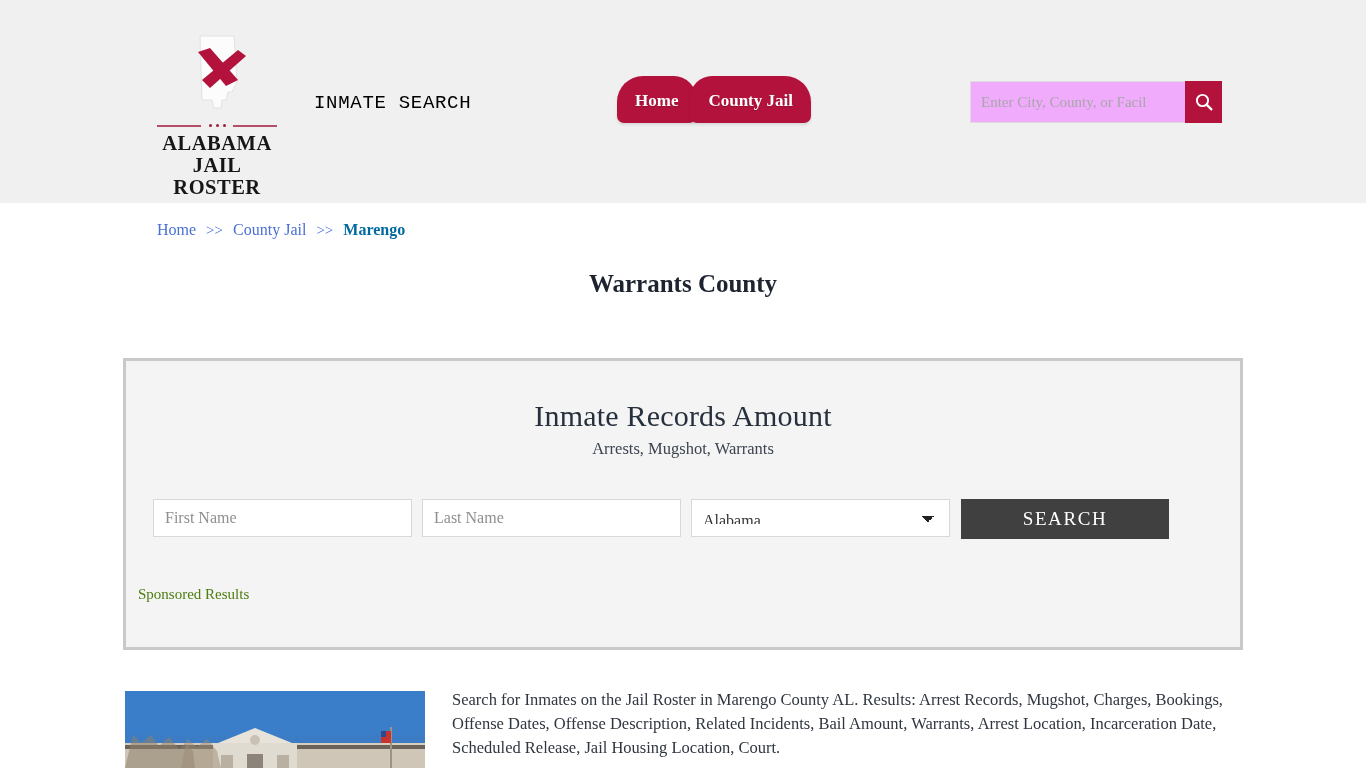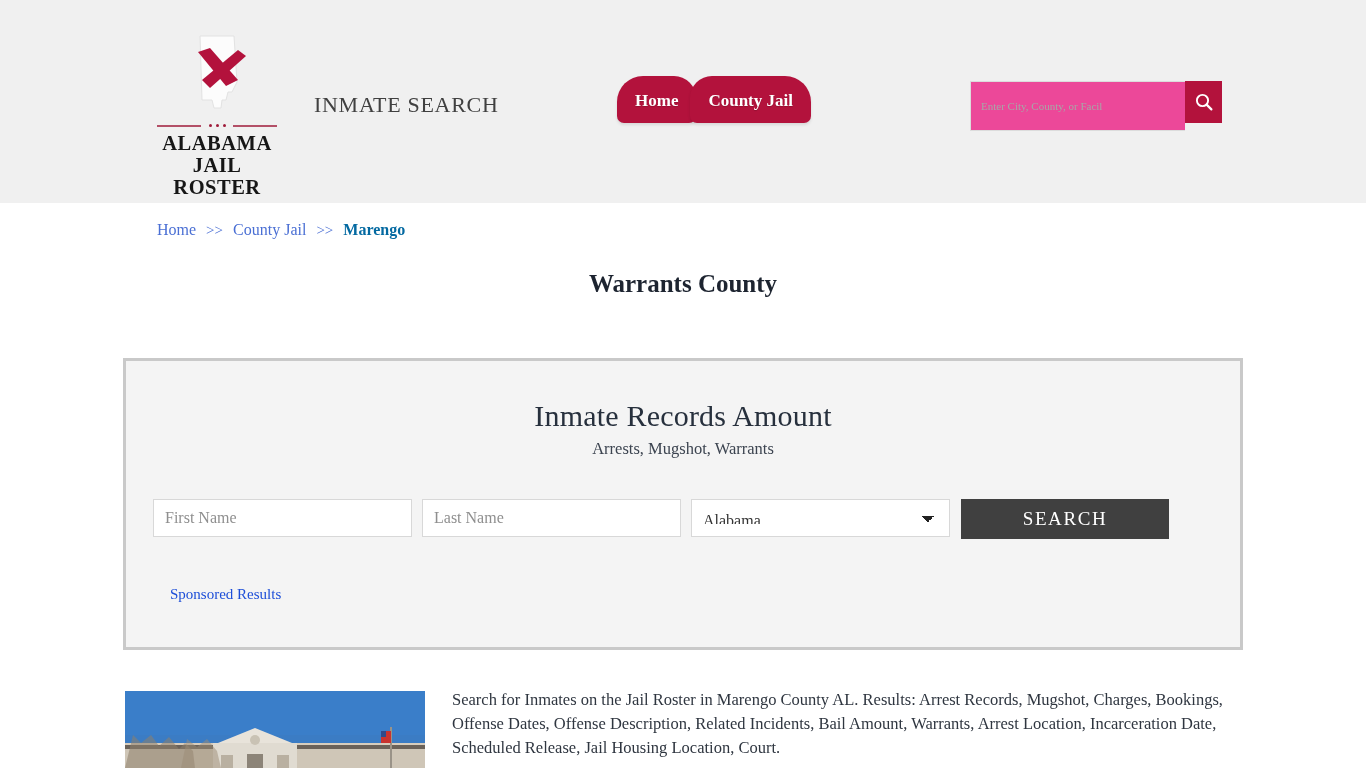--- a/index.html
+++ b/index.html
@@ -71,23 +71,24 @@
     line-height: 1.08;
     letter-spacing: .5px;
   }
   .logo-text .l1 { font-size: 20.5px; display: block; }
   .logo-text .l2 { font-size: 20.5px; display: block; }
 
   .tagline {
     position: absolute;
     left: 314px;
     top: 92px;
-    font-size: 22px;
+    font-size: 19px;
     letter-spacing: .7px;
-    color: #404040;
+    color: #000000;
+    font-family: Liberation Mono, monospace;
   }
 
   
   .nav {
     position: absolute;
     left: 617px;
     top: 76px;
     height: 47px;
     display: flex;
     align-items: stretch;
@@ -116,27 +117,27 @@
   .hsearch {
     position: absolute;
     left: 970px;
     top: 81px;
     width: 252px;
     height: 42px;
     display: flex;
   }
   .hsearch input {
     flex: 1;
-    height: 50px;
+    height: 42px;
     border: 1px solid #dcdcdc;
     border-right: none;
-    background: #ec4899;
+    background: #f0abfc;
     padding: 0 10px;
     font-family: "Liberation Serif", "DejaVu Serif", serif;
-    font-size: 11px;
+    font-size: 15px;
     color: #333;
     outline: none;
   }
   .hsearch input::placeholder { color: #a7a7a7; }
   .hsearch .btn {
     width: 37px;
     height: 42px;
     background: #b3123c;
     border: none;
     display: flex;
@@ -246,24 +247,24 @@
     border: none;
     color: #ffffff;
     font-family: "Liberation Serif", "DejaVu Serif", serif;
     font-size: 19px;
     letter-spacing: 1.6px;
     cursor: pointer;
   }
 
   .sponsored {
     position: absolute;
-    left: 44px;
+    left: 12px;
     top: 225px;
     font-size: 15px;
-    color: #1d4ed8;
+    color: #4d7c0f;
   }
 
   
   .bottom {
     position: absolute;
     left: 0; top: 688px;
     width: 1123px;
     height: 80px;
   }
   .thumb {

